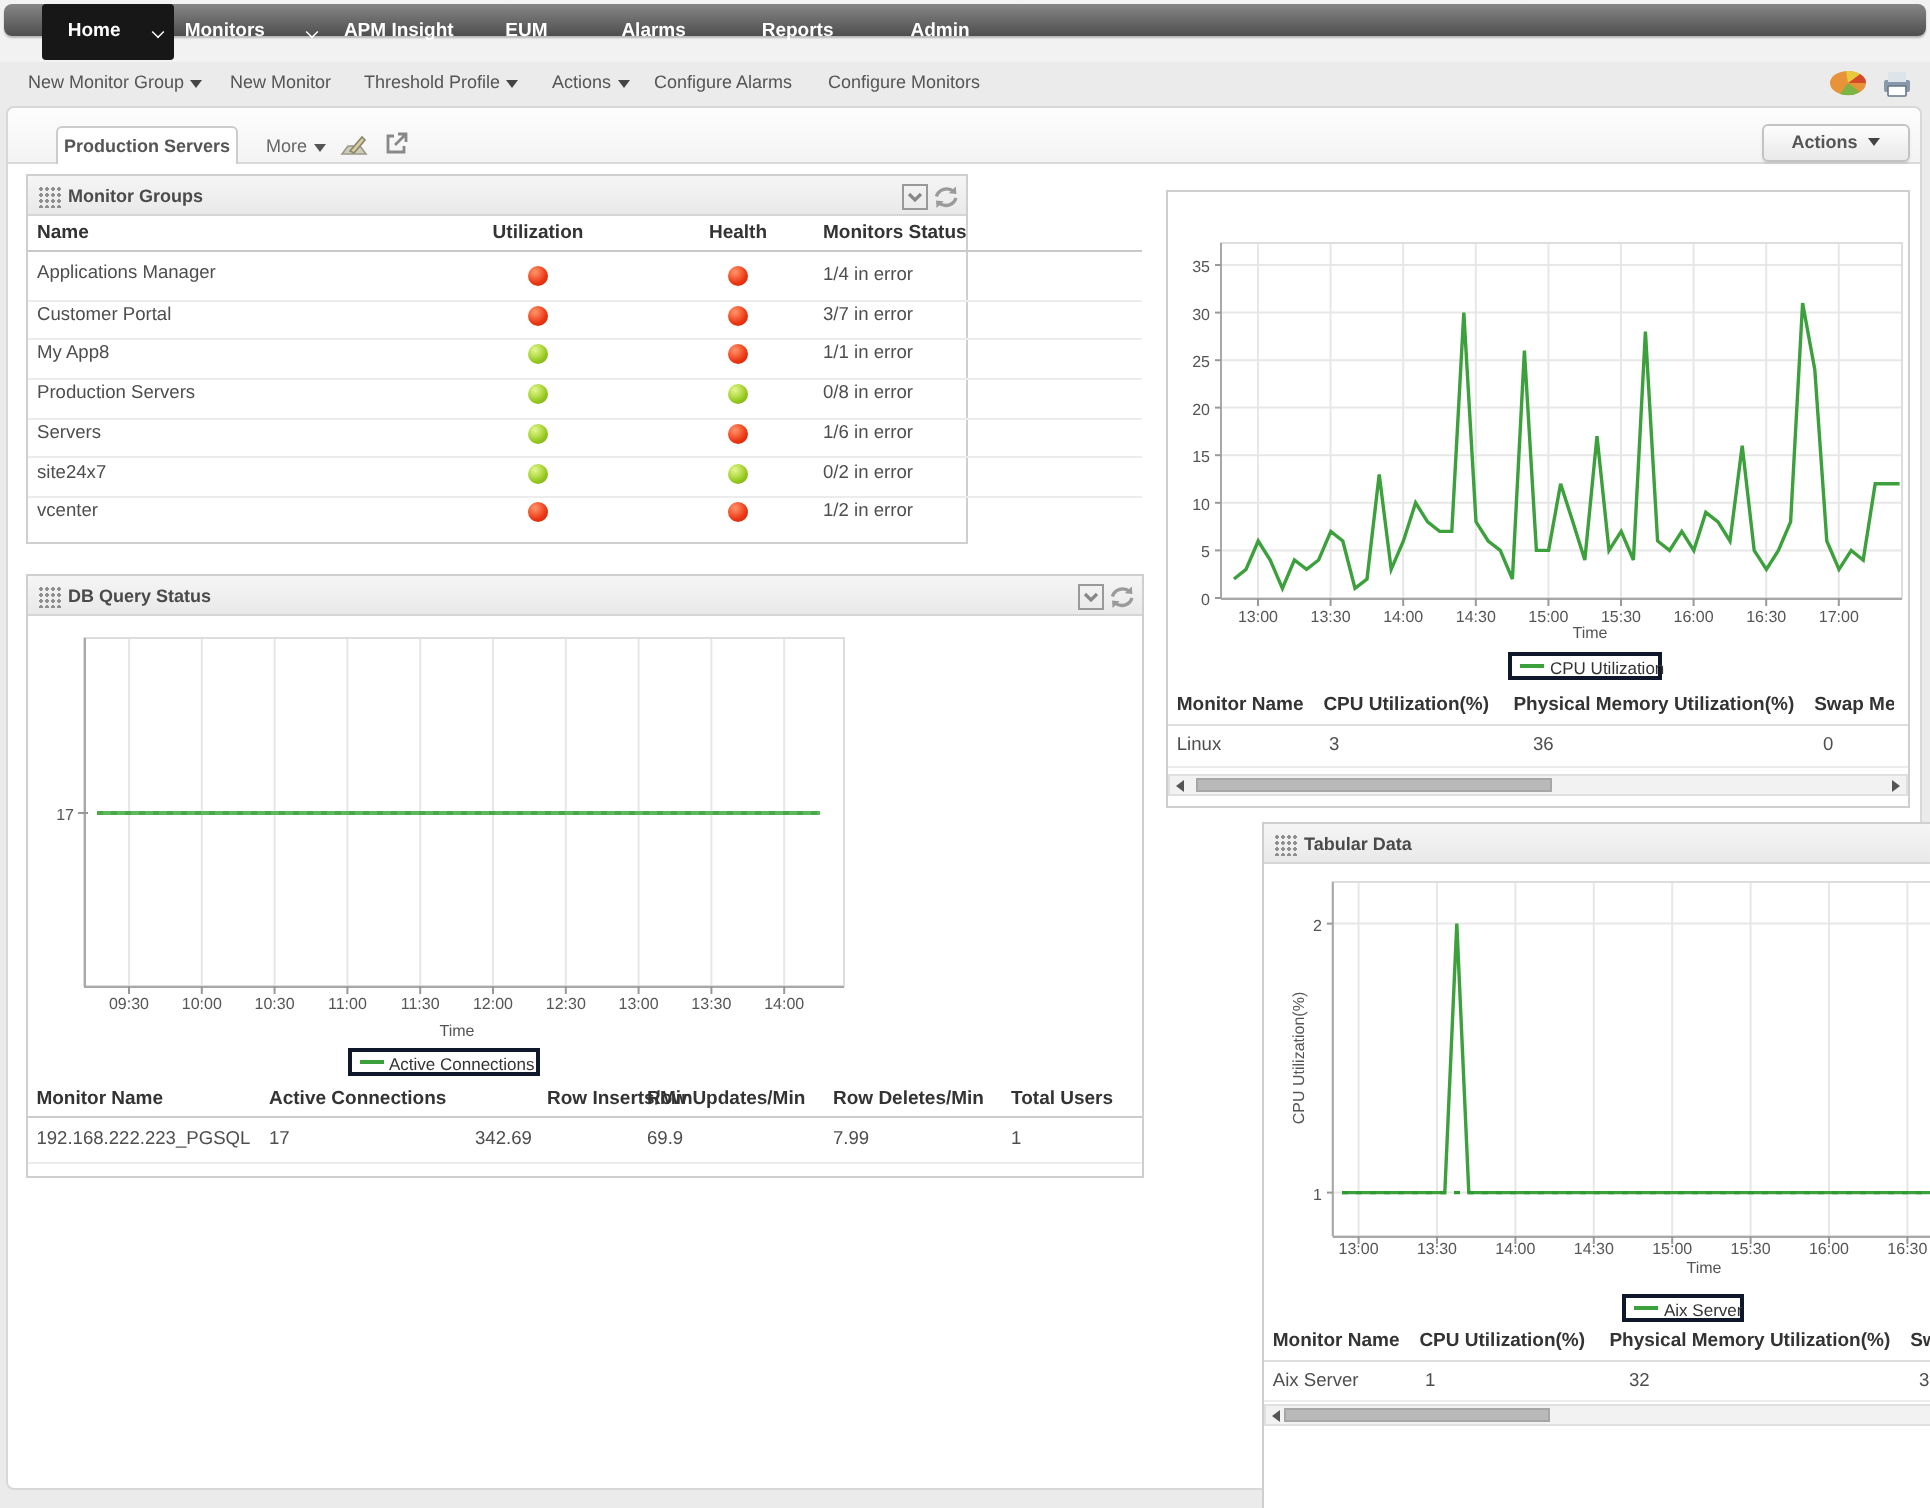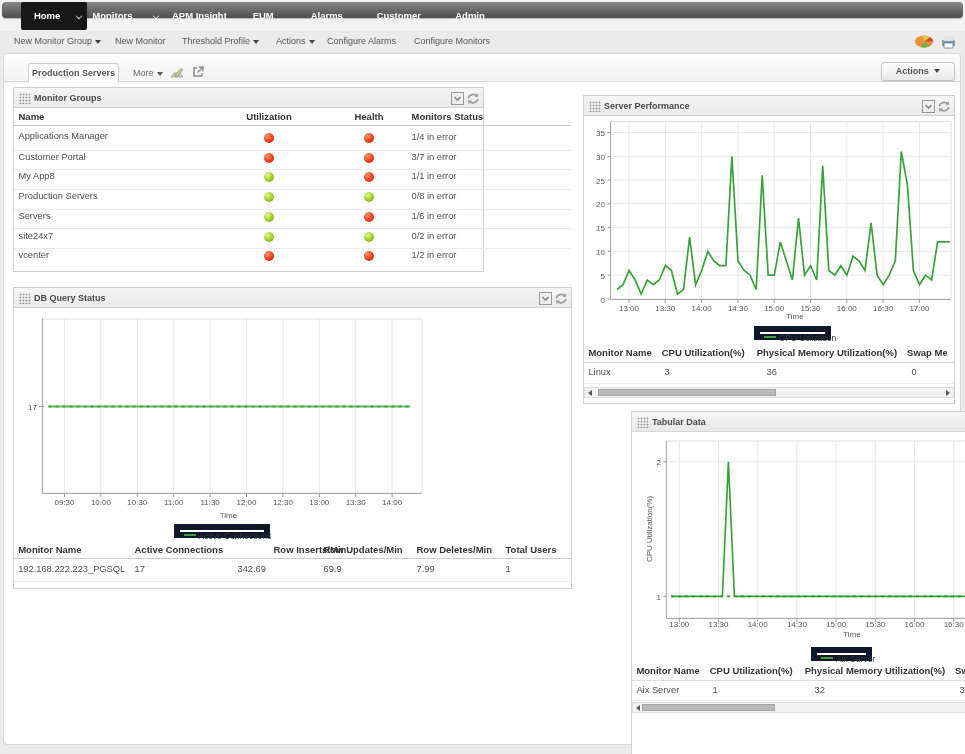--- a/index.html
+++ b/index.html
@@ -33,41 +33,41 @@
 .picons { position:absolute; right:4px; top:4px; }
 
 .dot { position:absolute; width:10px; height:10px; border-radius:50%; }
 .dot.red { background:radial-gradient(circle at 35% 30%, #ff8a60 8%, #ea3512 60%, #c22408); }
 .dot.grn { background:radial-gradient(circle at 35% 30%, #dcf282 8%, #95c81f 60%, #6f9e0e); }
 .th { position:absolute; font-size:9.5px; font-weight:bold; color:#333; white-space:nowrap; }
 .td { position:absolute; font-size:9.3px; color:#4e4e4e; white-space:nowrap; }
 .rowline { position:absolute; height:1px; background:#ececec; }
 .hline { position:absolute; height:1px; background:#c9c9c9; }
 
-.legend { position:absolute; border:6px solid #0f172a; background:#fff; font-size:8.5px; color:#333; white-space:nowrap; line-height:12px; }
+.legend { position:absolute; border:2px solid #0f172a; background:#fff; font-size:8.5px; color:#333; white-space:nowrap; line-height:12px; }
 .legline { display:inline-block; width:12px; height:2px; background:#3ca03c; vertical-align:3px; margin:0 3px 0 4px; }
 
 .sbar { position:absolute; height:11px; background:#f2f2f2; border:1px solid #e0e0e0; }
 .sthumb { position:absolute; top:1px; height:7px; background:#b9b9b9; border:1px solid #a6a6a6; }
 .sarrow { position:absolute; top:2px; width:0; height:0; border-top:3.5px solid transparent; border-bottom:3.5px solid transparent; }
 svg text { font-family:"Liberation Sans",sans-serif; }
 </style>
 </head>
 <body>
 <div id="topstrip" class="abs"></div>
 <div id="navbar" class="abs">
   <div id="homeblock"></div>
   <div class="navitem" style="left:45.1px;">Home</div>
   <div class="navcaret" style="left:73.5px;"></div>
   <div class="navitem" style="left:110.4px;">Monitors</div>
   <div class="navcaret" style="left:150.5px;"></div>
   <div class="navitem" style="left:197.4px;">APM Insight</div>
   <div class="navitem" style="left:261.2px;">EUM</div>
   <div class="navitem" style="left:324.8px;">Alarms</div>
-  <div class="navitem" style="left:396.8px;">Customer</div>
+  <div class="navitem" style="left:396.8px;">Reports</div>
   <div class="navitem" style="left:468px;">Admin</div>
 </div>
 <div id="toolbar" class="abs">
   <div class="tbitem" style="left:14px;">New Monitor Group<span class="tbcaret"></span></div>
   <div class="tbitem" style="left:115px;">New Monitor</div>
   <div class="tbitem" style="left:182px;">Threshold Profile<span class="tbcaret"></span></div>
   <div class="tbitem" style="left:276px;">Actions<span class="tbcaret"></span></div>
   <div class="tbitem" style="left:327px;">Configure Alarms</div>
   <div class="tbitem" style="left:414px;">Configure Monitors</div>
   <svg class="abs" style="left:914px;top:3px;" width="42" height="15" viewBox="0 0 42 15">
@@ -219,32 +219,20 @@
   <div class="td" style="left:4.2px;top:276px;">192.168.222.223_PGSQL</div>
   <div class="td" style="left:120.5px;top:276px;">17</div>
   <div class="td" style="left:223.5px;top:276px;">342.69</div>
   <div class="td" style="left:309.5px;top:276px;">69.9</div>
   <div class="td" style="left:402.5px;top:276px;">7.99</div>
   <div class="td" style="left:491.5px;top:276px;">1</div>
   <div class="rowline" style="left:0;top:293px;width:557px;"></div>
 </div>
 
 <div class="panel" id="sppanel" style="left:583px;top:95px;width:372px;height:309px;">
-  <div class="phead">
-      <div class="pgrid"></div>
-      <div class="ptitle">Server Performance</div>
-    <svg class="picons" width="28" height="13" viewBox="0 0 28 13">
-      <rect x="0.5" y="0.5" width="12" height="12" fill="none" stroke="#999" stroke-width="1"></rect>
-      <path d="M3.5 5 L6.5 8 L9.5 5" fill="none" stroke="#888" stroke-width="1.6"></path>
-      <path d="M17.2 6.2 a5.3 5.3 0 0 1 8.6 -2.4" fill="none" stroke="#9a9a9a" stroke-width="1.7"></path>
-      <path d="M26.9 1.2 l0.3 3.8 -3.8 -0.4 Z" fill="#9a9a9a"></path>
-      <path d="M27 7 a5.3 5.3 0 0 1 -8.6 2.4" fill="none" stroke="#9a9a9a" stroke-width="1.7"></path>
-      <path d="M17.3 12 l-0.3 -3.8 3.8 0.4 Z" fill="#9a9a9a"></path>
-    </svg>
-  </div>
   <svg style="position:absolute;left:0;top:21px;" width="370" height="212" viewBox="0 0 370 212">
     <g stroke="#e7e7e7" stroke-width="1">
       <line x1="26.5" y1="158.2" x2="367" y2="158.2"></line>
         <line x1="26.5" y1="134.4" x2="367" y2="134.4"></line>
       <line x1="26.5" y1="110.6" x2="367" y2="110.6"></line>
         <line x1="26.5" y1="86.8" x2="367" y2="86.8"></line>
       <line x1="26.5" y1="63.1" x2="367" y2="63.1"></line>
         <line x1="26.5" y1="39.3" x2="367" y2="39.3"></line>
       <line x1="26.5" y1="15.5" x2="367" y2="15.5"></line>
       <line x1="45" y1="4.5" x2="45" y2="182"></line>

